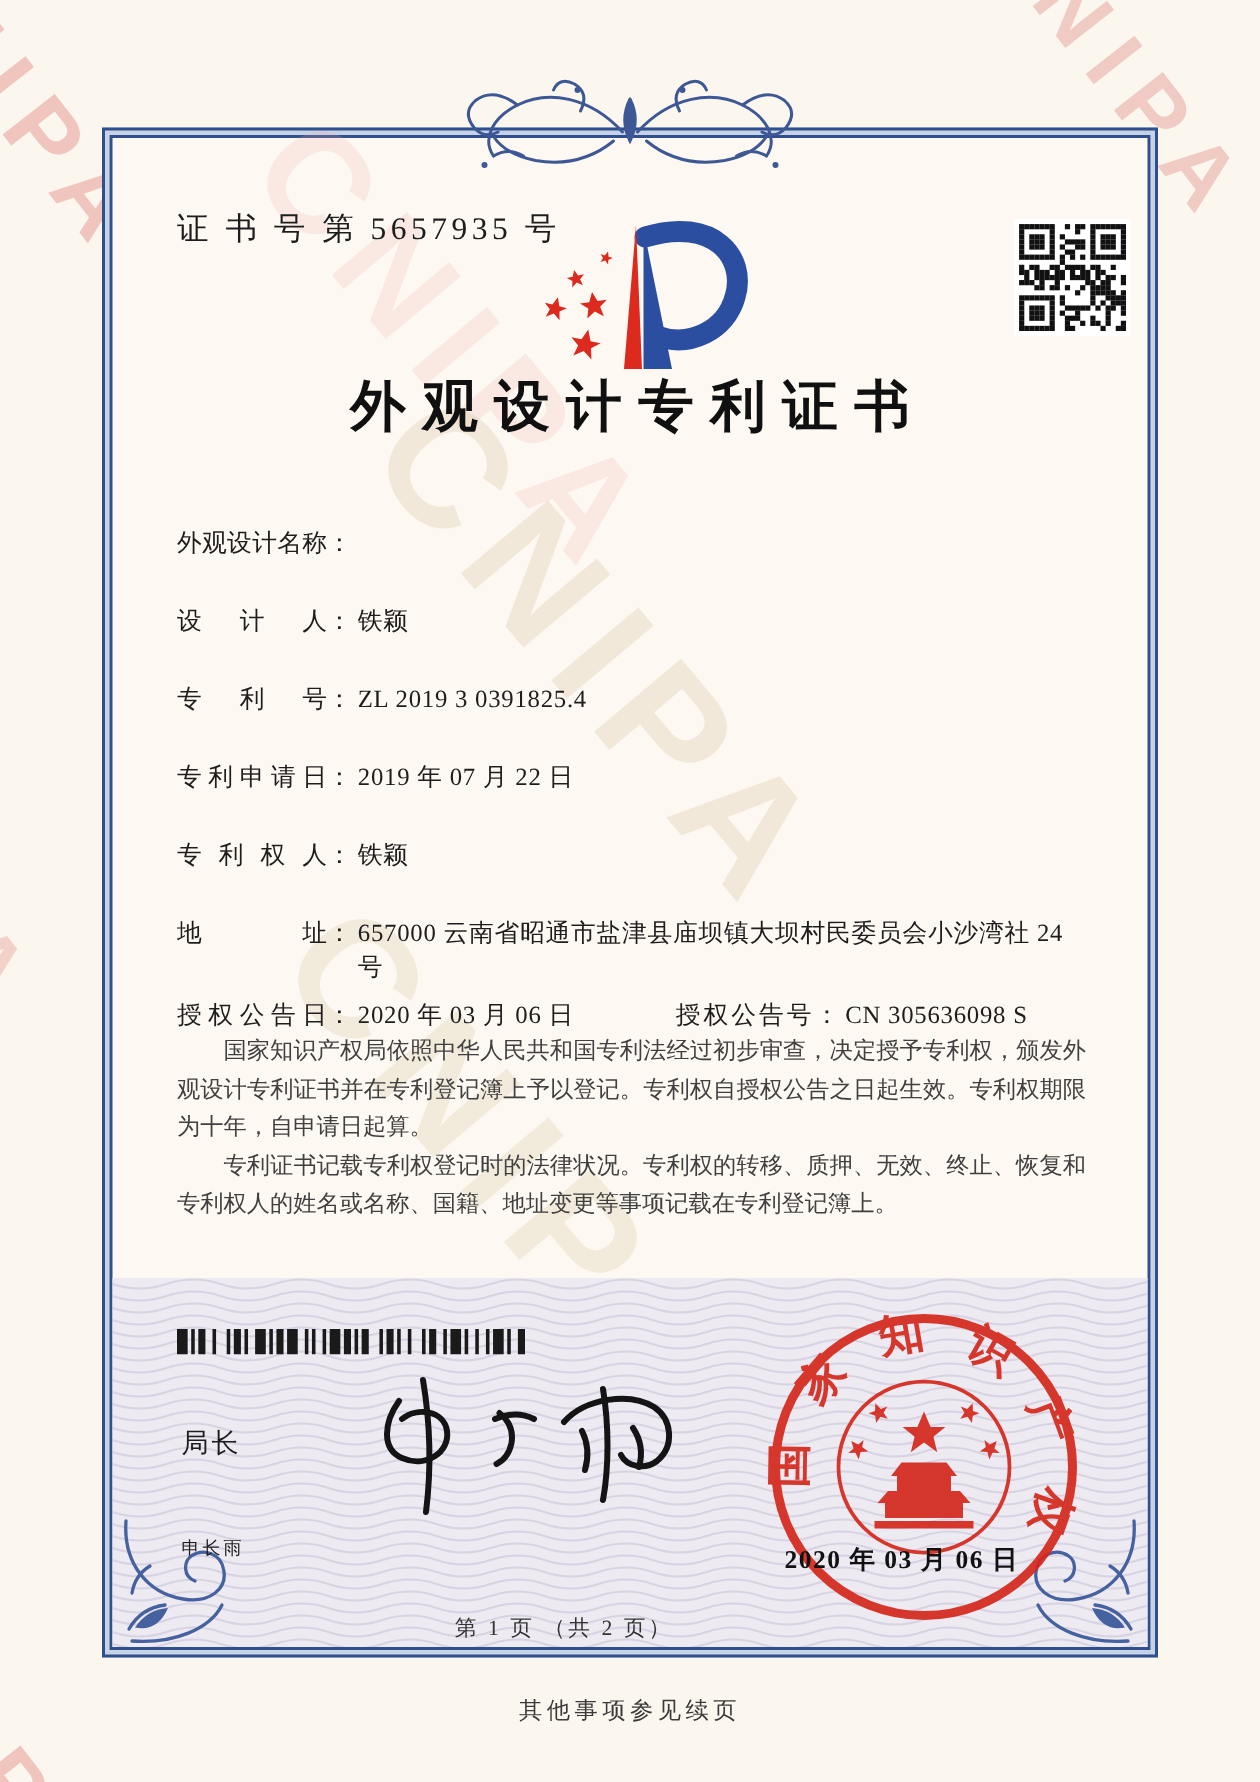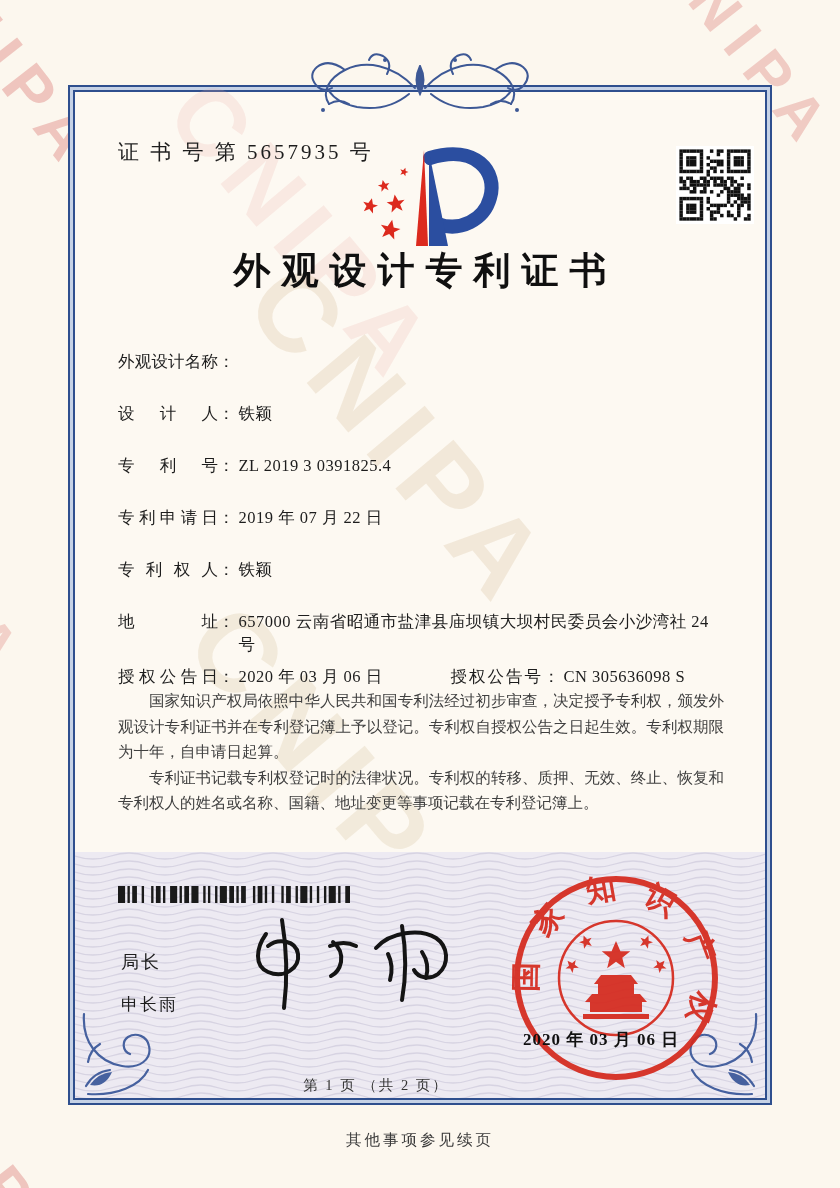--- a/index.html
+++ b/index.html
@@ -36,21 +36,21 @@
   .fcolon{flex:none;margin-right:4px;}
   .fvalue{flex:1;letter-spacing:0.5px;}
   .fvalue.fixed{flex:none;width:212px;}
   .flabel2{flex:none;letter-spacing:2px;}
   .paras{position:absolute;left:118px;top:688px;width:606px;font-size:15.5px;
     line-height:25.5px;text-align:justify;color:#404040;}
   .paras p{margin:0;text-indent:2em;}
   
   .barcode{position:absolute;left:118px;top:886px;}
   .sig-title{position:absolute;left:121px;top:950px;font-size:18px;letter-spacing:2px;}
-  .sig-name{position:absolute;left:121px;top:993px;font-size:17px;letter-spacing:2px;}
+  .sig-name{position:absolute;left:121px;top:1024px;font-size:12px;letter-spacing:2px;}
   .signature{position:absolute;left:238px;top:912px;}
   .seal{position:absolute;left:506px;top:868px;}
   .seal-date{position:absolute;left:523px;top:1028px;font-size:17px;letter-spacing:1px;color:#111;font-weight:700;}
   .page-info{position:absolute;left:68px;width:616px;top:1076px;text-align:center;
     font-size:14.5px;letter-spacing:2px;color:#333;}
   .note{position:absolute;left:0;width:100%;top:1130px;text-align:center;
     font-size:15.5px;letter-spacing:3px;color:#3a3a3a;}
 </style>
 </head>
 <body>

